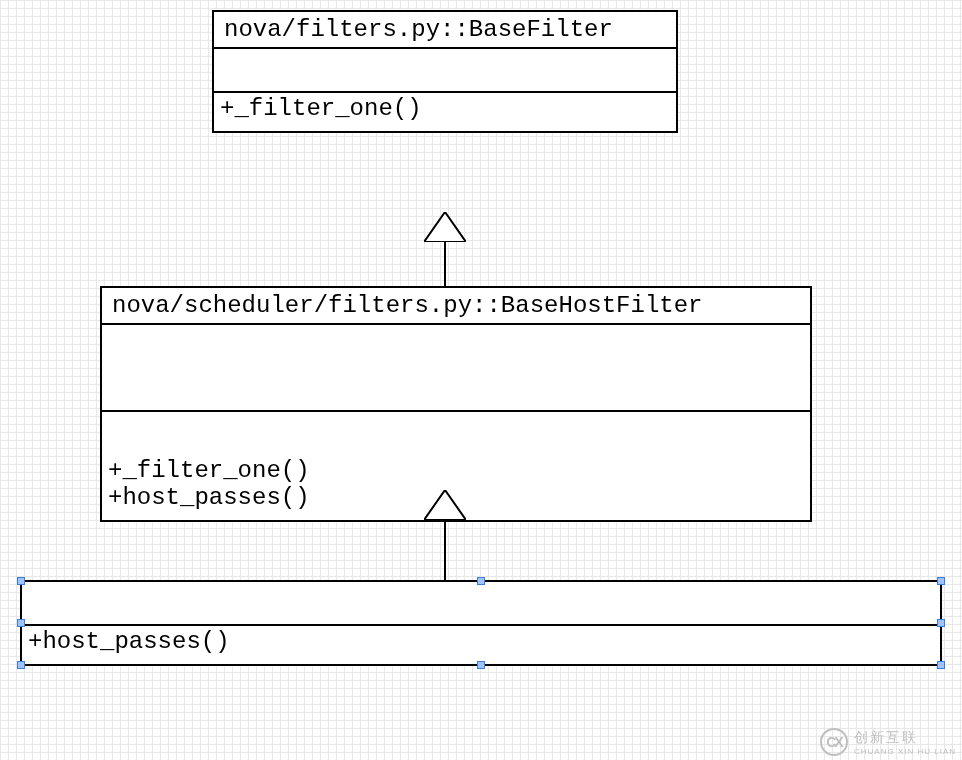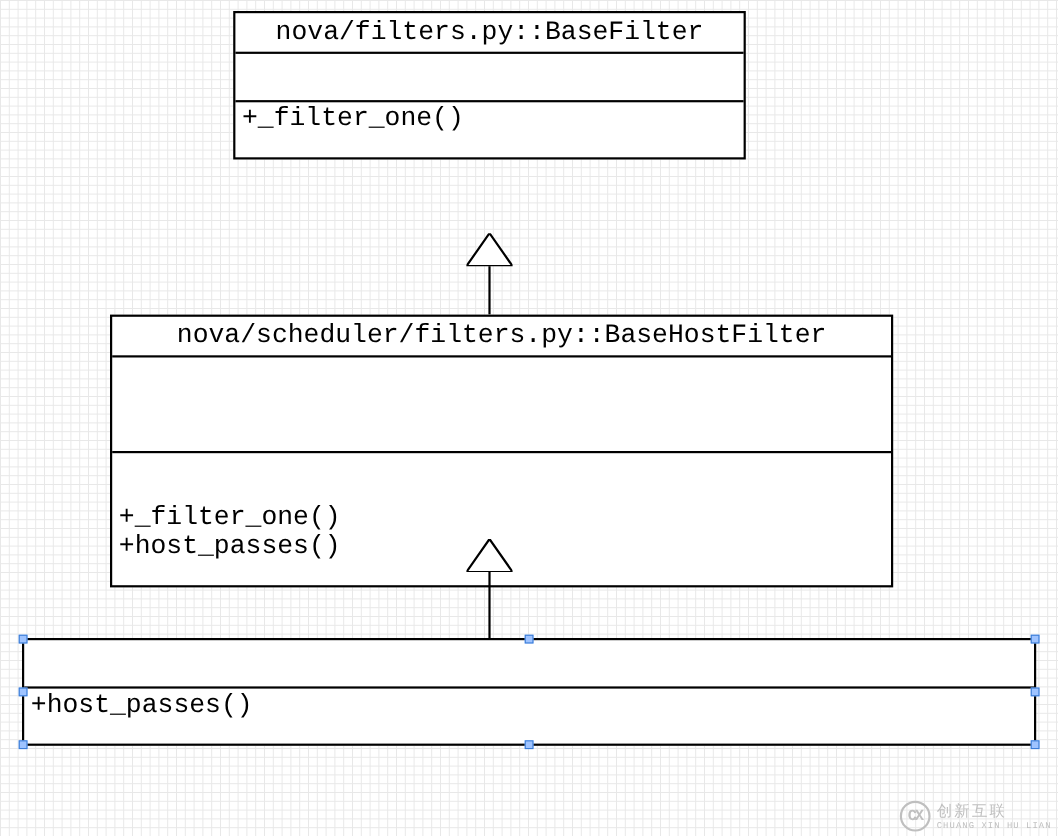--- a/index.html
+++ b/index.html
@@ -17,31 +17,31 @@
     background-size: 8px 8px;
   }
   .uml-class {
     position: absolute;
     background: #fff;
     border: 2px solid #000;
     display: flex;
     flex-direction: column;
   }
   .uml-title {
-    text-align: center;
+    text-align: left;
     padding: 4px 10px;
     border-bottom: 2px solid #000;
     white-space: nowrap;
   }
   .uml-attrs {
     min-height: 44px;
     border-bottom: 2px solid #000;
   }
   .uml-ops {
-    padding: 2px 6px 21px 6px;
+    padding: 2px 6px 9px 6px;
     min-height: 32px;
   }
   .uml-op { white-space: nowrap; }
   .handle {
     position: absolute;
     width: 8px;
     height: 8px;
     background: #9ec3ff;
     border: 1px solid #3b7dd8;
   }
@@ -50,21 +50,21 @@
     width: 2px;
     background: #000;
   }
   .watermark {
     position: absolute;
     right: 6px;
     bottom: 4px;
     display: flex;
     align-items: center;
     gap: 6px;
-    font-family: Liberation Mono, monospace;
+    font-family: Liberation Sans, sans-serif;
     color: #bfbfbf;
     font-size: 14px;
     letter-spacing: 2px;
   }
   .watermark-logo {
     width: 28px; height: 28px;
     border: 2px solid #bfbfbf;
     border-radius: 50%;
     display:flex; align-items:center; justify-content:center;
     font-weight: bold;

